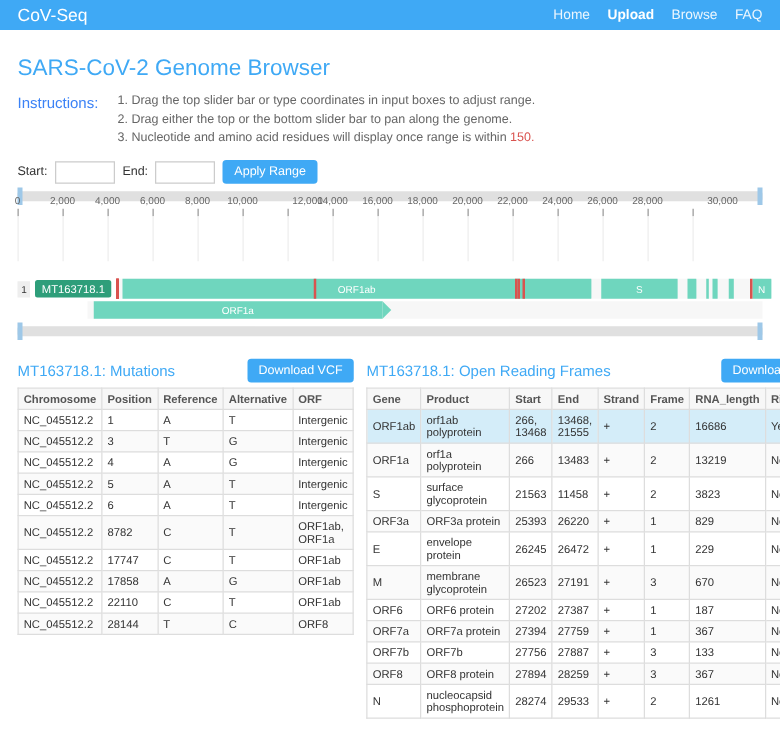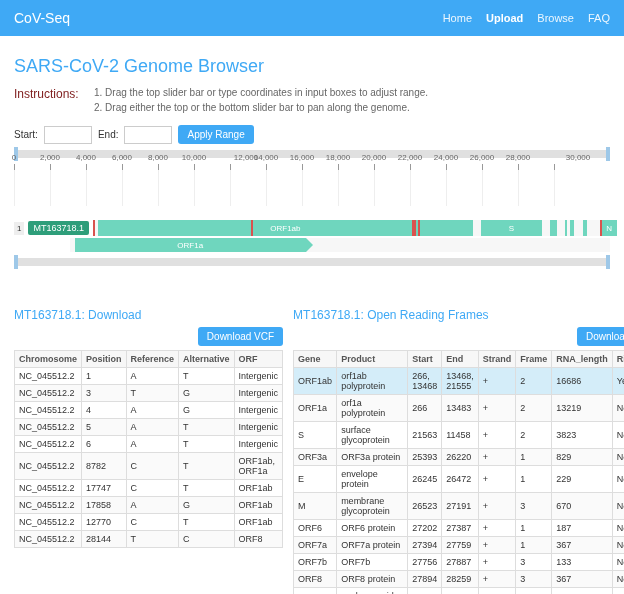--- a/index.html
+++ b/index.html
@@ -1,25 +1,25 @@
 <!DOCTYPE html>
 <html><head>
 <meta charset="utf-8">
 <style>
   * { box-sizing: border-box; margin: 0; padding: 0; }
   body { font-family: -apple-system, "Helvetica Neue", Arial, sans-serif; font-size: 11px; color: #333; background: #fff; width: 624px; }
-  .navbar { background: #3fa9f5; color: #fff; height: 36px; display: flex; align-items: center; padding: 0 14px; }
+  .navbar { background: #3fa9f5; color: #fff; height: 24px; display: flex; align-items: center; padding: 0 14px; }
   .brand { font-size: 14px; font-weight: 400; }
   .nav-right { margin-left: auto; display: flex; gap: 14px; font-size: 11px; }
   .nav-right span { cursor: pointer; opacity: 0.9; }
   .nav-right span.active { opacity: 1; font-weight: 600; }
   .page { padding: 10px 14px; }
   h1.title { color: #3fa9f5; font-size: 18px; font-weight: 400; margin: 10px 0 8px; }
   .instr-row { display: flex; gap: 10px; font-size: 10px; color: #666; line-height: 1.5; }
-  .instr-label { color: #7f1d1d; font-size: 12px; min-width: 70px; }
+  .instr-label { color: #3b82f6; font-size: 12px; min-width: 70px; }
   .instr-list .red { color: #d9534f; }
   .range-row { display: flex; align-items: center; gap: 6px; margin: 10px 0 6px; font-size: 10px; }
   .range-row input { width: 48px; height: 18px; border: 1px solid #ccc; padding: 0 3px; font-size: 10px; }
   .btn { background: #3fa9f5; color: #fff; border: none; border-radius: 3px; padding: 4px 9px; font-size: 10px; cursor: pointer; }
   .slider-bar { height: 8px; background: #e0e0e0; border-radius: 2px; position: relative; margin: 6px 0; }
   .slider-bar .handle { position: absolute; width: 4px; height: 14px; background: #9ec8e8; top: -3px; }
   .axis { position: relative; height: 26px; margin-top: 4px; }
   .tick { position: absolute; top: 0; width: 1px; height: 6px; background: #999; }
   .tick-label { position: absolute; top: -11px; font-size: 8px; color: #666; transform: translateX(-50%); }
   .grid-line { position: absolute; top: 6px; width: 1px; height: 36px; background: #eee; }
@@ -30,21 +30,21 @@
   .orf { position: absolute; height: 16px; background: #6fd6be; color: #fff; font-size: 8px; display: flex; align-items: center; justify-content: center; overflow: hidden; }
   .orf.arrow::after { content: ""; position: absolute; right: -8px; top: 0; border-left: 8px solid #6fd6be; border-top: 8px solid transparent; border-bottom: 8px solid transparent; }
   .mutation { position: absolute; width: 2px; height: 16px; background: #d9534f; }
   .orf-track2 { position: relative; height: 14px; background: #f7f7f7; margin-top: 2px; margin-left: 56px; }
   .orf2 { position: absolute; height: 14px; background: #6fd6be; color: #fff; font-size: 8px; display: flex; align-items: center; justify-content: center; }
   .orf2.arrow::after { content: ""; position: absolute; right: -7px; top: 0; border-left: 7px solid #6fd6be; border-top: 7px solid transparent; border-bottom: 7px solid transparent; }
   .panels { display: flex; gap: 10px; margin-top: 18px; }
   .panel { flex: 1; }
   .panel-header { display: flex; align-items: center; margin-bottom: 4px; }
   .panel-title { color: #3fa9f5; font-size: 12px; font-weight: 500; }
-  .panel-header .btn { margin-left: auto; margin-top: 43px; }
+  .panel-header .btn { margin-left: auto; }
   table { border-collapse: collapse; width: 100%; font-size: 9px; }
   th, td { border: 1px solid #ddd; padding: 3px 4px; text-align: left; }
   th { background: #f7f7f7; font-weight: 600; color: #555; }
   tr:nth-child(even) td { background: #fafafa; }
   tr.highlight td { background: #d4edf9; }
   .panel.left table th:nth-child(2),
   .panel.left table td:nth-child(2) { text-align: left; }
 </style>
 </head>
 <body>
@@ -60,20 +60,21 @@
 </div>
 
 <div class="page">
   <h1 class="title">SARS-CoV-2 Genome Browser</h1>
 
   <div class="instr-row">
     <div class="instr-label">Instructions:</div>
     <div class="instr-list">
       <div>1. Drag the top slider bar or type coordinates in input boxes to adjust range.</div>
       <div>2. Drag either the top or the bottom slider bar to pan along the genome.</div>
+      <div><span>3. Nucleotide and amino acid residues will display once range is within </span><span class="red">150.</span></div>
     </div>
   </div>
 
   <div class="range-row">
     <span>Start:</span>
     <input value="" style="">
     <span>End:</span>
     <input value="" style="">
     <button class="btn">Apply Range</button>
   </div>
@@ -162,21 +163,21 @@
     </div>
 
   <div class="slider-bar" style="margin-top:6px;">
     <div class="handle" style="left:0"></div>
     <div class="handle" style="right:0"></div>
   </div>
 
   <div class="panels">
     <div class="panel left">
       <div class="panel-header">
-        <span class="panel-title">MT163718.1: Download</span>
+        <span class="panel-title">MT163718.1: Mutations</span>
         <button class="btn">Download VCF</button>
       </div>
       <table>
         <thead>
             <tr id="mut-head">
               <th>Chromosome</th>
               <th>Position</th>
               <th>Reference</th>
               <th>Alternative</th>
               <th>ORF</th>
@@ -234,21 +235,21 @@
             </tr>
             <tr>
               <td>NC_045512.2</td>
               <td>17858</td>
               <td>A</td>
               <td>G</td>
               <td>ORF1ab</td>
             </tr>
             <tr>
               <td>NC_045512.2</td>
-              <td>12770</td>
+              <td>22110</td>
               <td>C</td>
               <td>T</td>
               <td>ORF1ab</td>
             </tr>
             <tr>
               <td>NC_045512.2</td>
               <td>28144</td>
               <td>T</td>
               <td>C</td>
               <td>ORF8</td>

